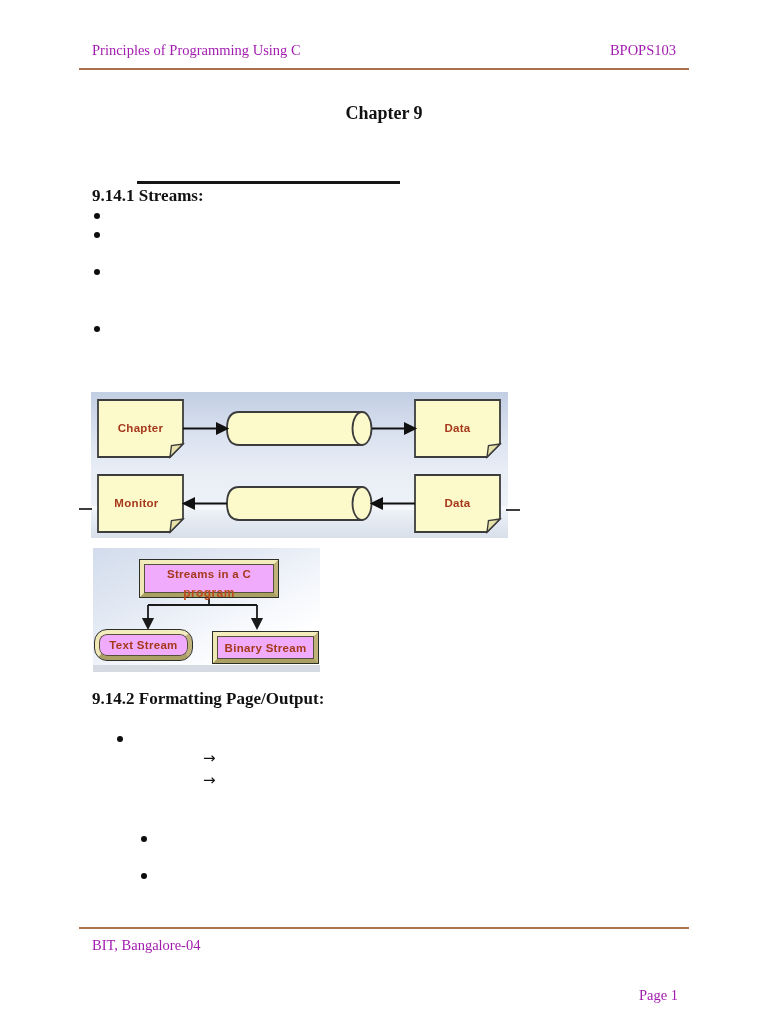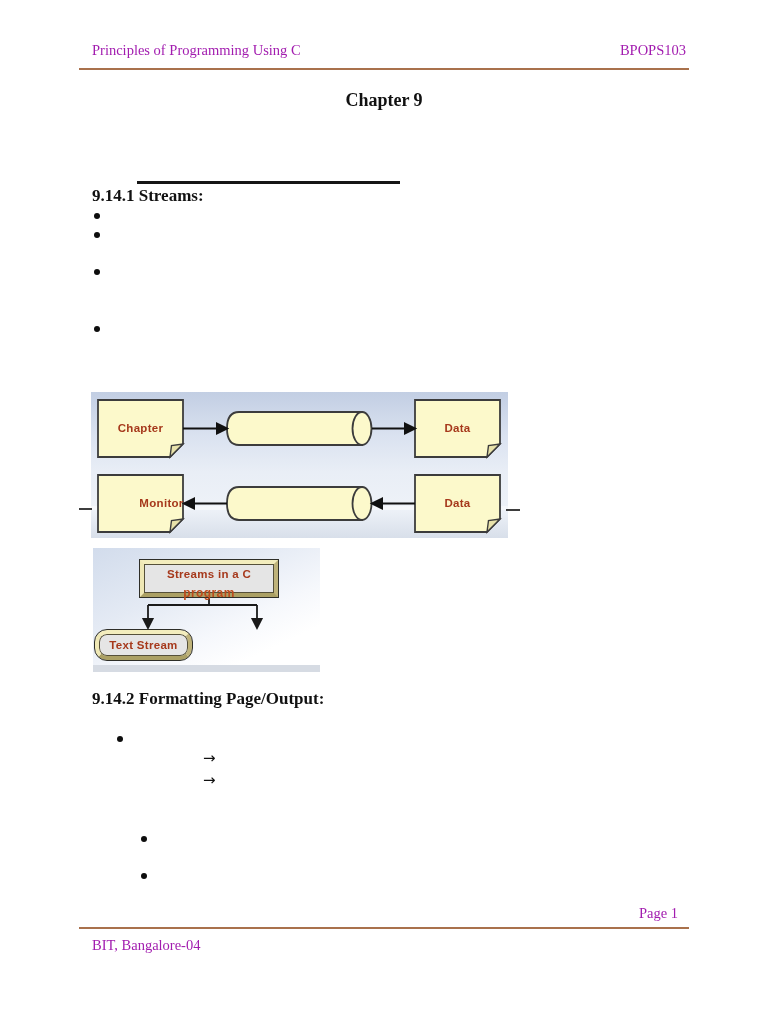--- a/index.html
+++ b/index.html
@@ -25,21 +25,21 @@
   }
   .edge-tick{position:absolute;height:2px;background:#3d3d3d;}
   
   #stream-types-diagram{position:absolute;left:93px;top:548px;width:227px;height:124px;}
   #stream-types-bg{
     position:absolute;left:0;top:0;width:100%;height:100%;
     background:linear-gradient(155deg,#D2DCEC 0%,#E4EAF4 35%,#F6F8FC 62%,#ffffff 80%);
   }
   #stream-types-bottom-band{position:absolute;left:0;bottom:0;width:100%;height:7px;background:#D6DBE3;}
   .bevel3d{
-    position:absolute;box-sizing:border-box;background:#e5e5e5;
+    position:absolute;box-sizing:border-box;background:#f0abfc;
     border:4px solid;border-color:#F3EDBD #BFB37A #ABA064 #EFE8B5;
     outline:1.5px solid #2E2E28;box-shadow:inset 0 0 0 1px #55503A;
     display:flex;align-items:center;justify-content:center;
   }
   .bevel-label{
     font-family:"Liberation Sans", sans-serif;font-weight:bold;font-size:11.5px;
     letter-spacing:.3px;color:#A6391C;text-align:center;white-space:nowrap;
   }
   #root-node-box{left:47px;top:12px;width:138px;height:37px;align-items:flex-start;padding-top:4px;}
   #root-overflow-label{
@@ -50,24 +50,24 @@
   #binary-stream-box{left:120px;top:84px;width:105px;height:31px;}
   #tree-connector{position:absolute;left:0;top:0;pointer-events:none;}
   svg{display:block;}
 </style>
 </head>
 <body>
 
 <div id="page">
 
   <div class="meta-text" style="left:92px;top:42px;">Principles of Programming Using C</div>
-  <div class="meta-text" style="right:82px;top:42px;">BPOPS103</div>
+  <div class="meta-text" style="right:92px;top:42px;">BPOPS103</div>
   <div class="rule" style="top:68px;"></div>
 
-  <div class="center-block" style="top:90px;">Chapter 9</div>
+  <div class="center-block" style="top:103px;">Chapter 9</div>
   <div class="title-underline"></div>
 
   <div class="h-sec" style="left:92px;top:186px;">9.14.1 Streams:</div>
   <div class="dot" style="left:94px;top:213px;"></div>
   <div class="dot" style="left:94px;top:232px;"></div>
   <div class="dot" style="left:94px;top:269px;"></div>
   <div class="dot" style="left:94px;top:326px;"></div>
 
   <div id="io-diagram">
     <svg width="417" height="146" viewBox="0 0 417 146">
@@ -125,21 +125,21 @@
         <g>
           <line x1="136" y1="111.5" x2="103" y2="111.5"></line>
             <polygon points="103,106.6 93,111.5 103,116.4"></polygon>
         </g>
       </g>
     </svg>
   </div>
 
   <div class="dlabel" style="left:98px;top:422px;width:85px;">Chapter</div>
   <div class="dlabel" style="left:415px;top:422px;width:85px;">Data</div>
-  <div class="dlabel" style="left:98px;top:497px;width:77px;padding-left:25px;">Monitor</div>
+  <div class="dlabel" style="left:98px;top:497px;width:77px;">Monitor</div>
   <div class="dlabel" style="left:415px;top:497px;width:85px;">Data</div>
 
   <div class="edge-tick" style="left:79px;top:508px;width:13px;"></div>
   <div class="edge-tick" style="left:506px;top:509px;width:14px;"></div>
 
   <div id="stream-types-diagram">
     <div id="stream-types-bg"></div>
     <div id="stream-types-bottom-band"></div>
 
     <div class="bevel3d" id="root-node-box">
@@ -154,26 +154,29 @@
         <line x1="55" y1="57" x2="55" y2="71"></line>
         <line x1="164" y1="57" x2="164" y2="71"></line>
         <polygon points="50.4,71 59.6,71 55,80"></polygon>
         <polygon points="159.4,71 168.6,71 164,80"></polygon>
       </g>
     </svg>
 
     <div class="bevel3d" id="text-stream-box">
       <span class="bevel-label">Text Stream</span>
     </div>
+    <div class="bevel3d" id="binary-stream-box">
+      <span class="bevel-label">Binary Stream</span>
+    </div>
   </div>
 
   <div class="h-sec" style="left:92px;top:689px;">9.14.2 Formatting Page/Output:</div>
   <div class="dot" style="left:117px;top:736px;"></div>
   <div class="arrow-item" style="left:203px;top:750px;">→</div>
   <div class="arrow-item" style="left:203px;top:772px;">→</div>
   <div class="dot" style="left:141px;top:836px;"></div>
   <div class="dot" style="left:141px;top:873px;"></div>
 
   <div class="rule" style="top:927px;"></div>
   <div class="meta-text" style="left:92px;top:937px;">BIT, Bangalore-04</div>
-  <div class="meta-text" style="right:90px;top:905px;margin-left:36px;">Page 1</div>
+  <div class="meta-text" style="right:90px;top:987px;margin-left:36px;">Page 1</div>
 
 </div>
 
 </body></html>

